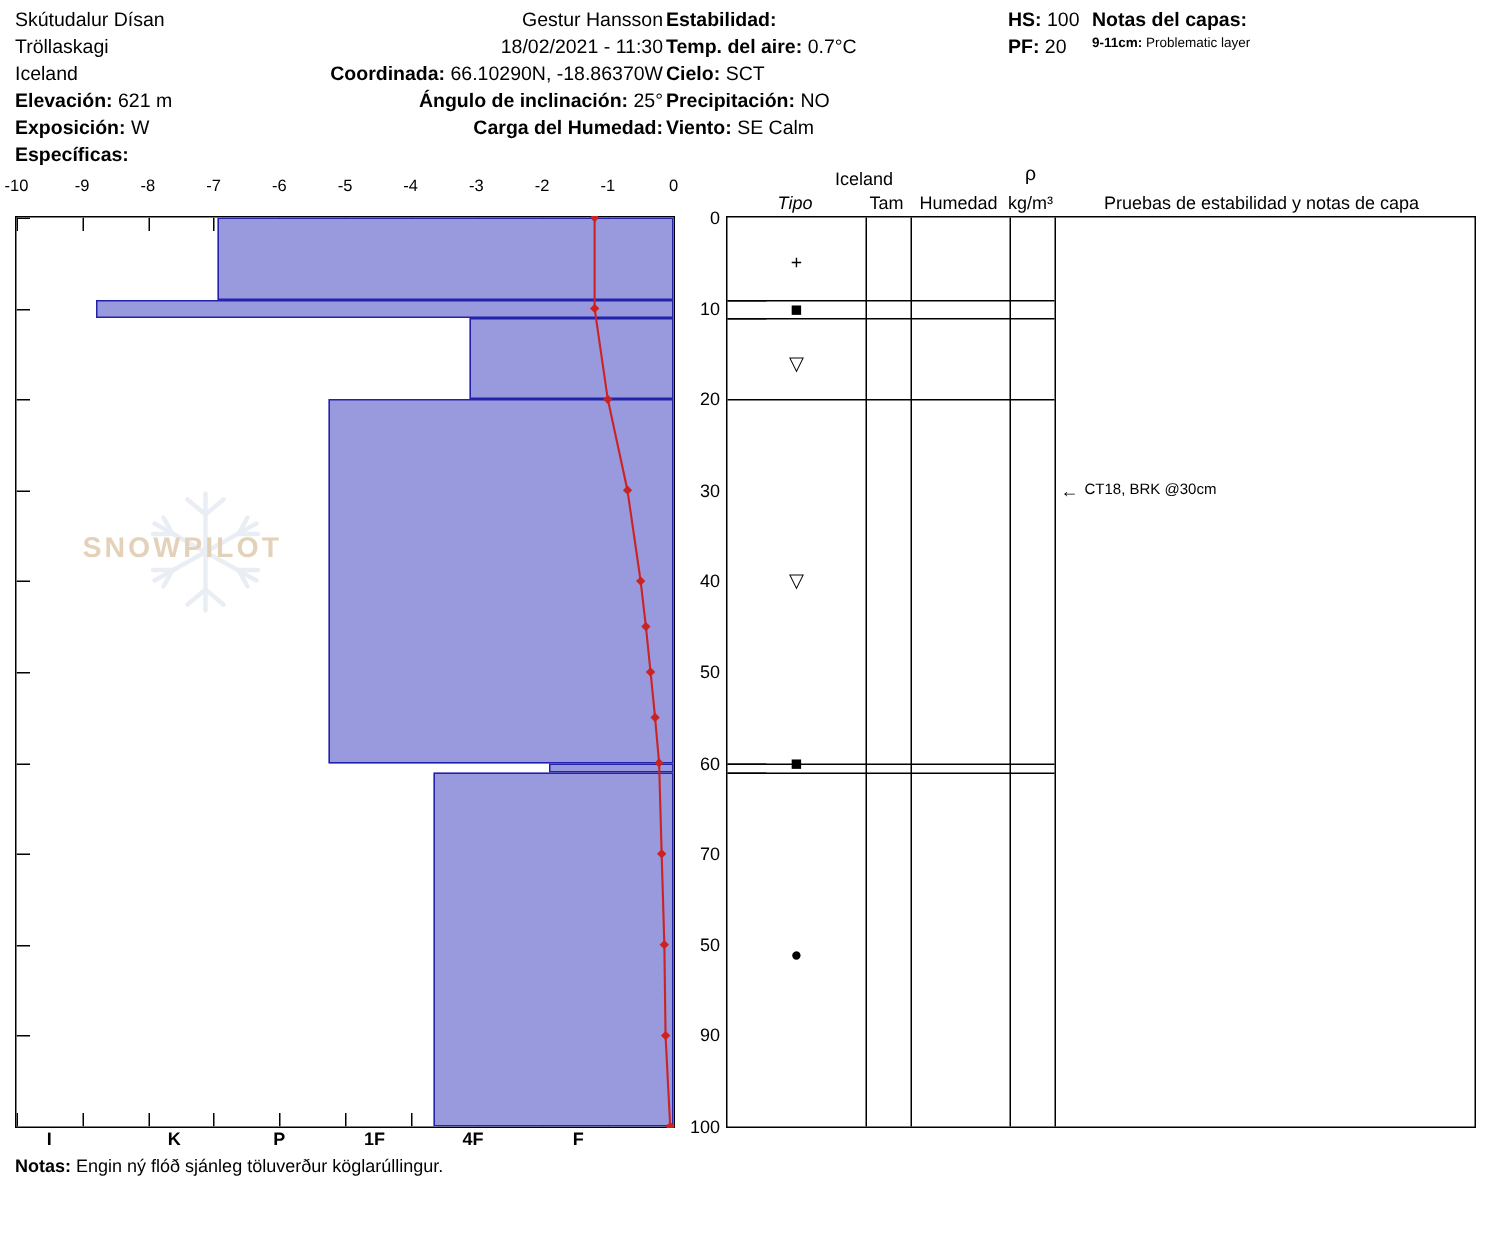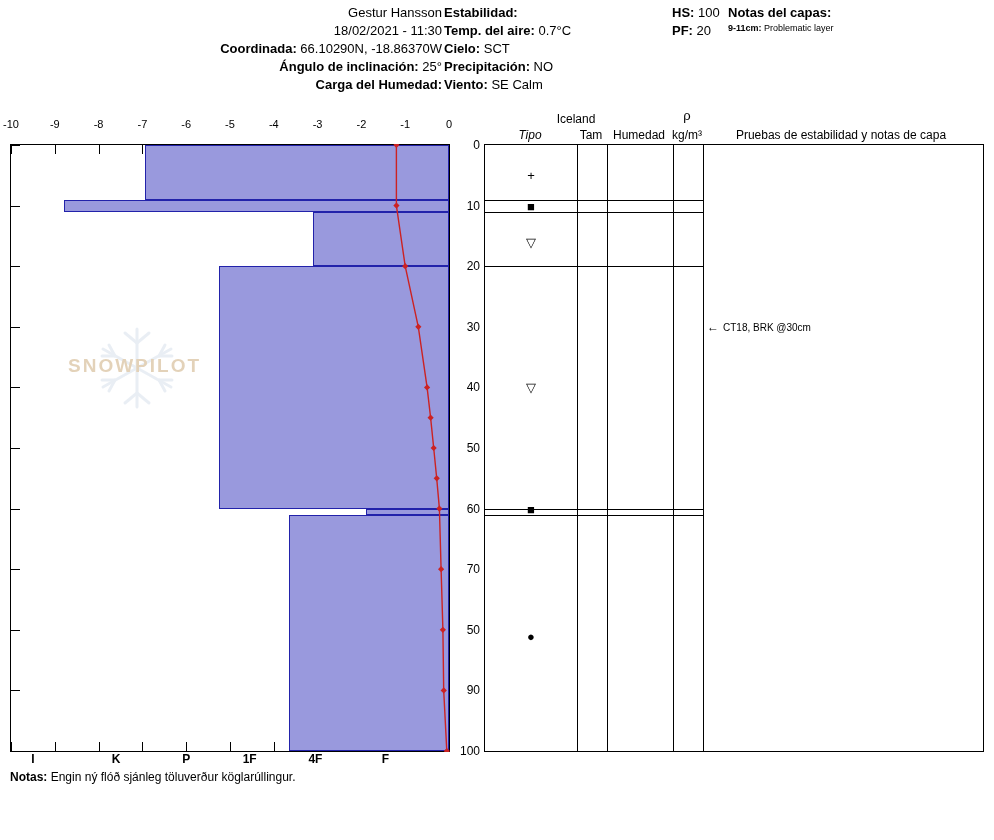--- a/index.html
+++ b/index.html
@@ -207,40 +207,56 @@
   }
   .wm-text {
     position: absolute;
     left: 8px;
     top: 32px;
     font-size: 19px;
     font-weight: bold;
     letter-spacing: 2px;
     color: #b88b4a;
     font-family: "Liberation Sans", sans-serif;
-    margin-left: 13px;
   }
 
   
   .footer {
     position: absolute;
     left: 10px;
     top: 770px;
     font-size: 12px;
     white-space: nowrap;
   }
   .footer b { font-weight: bold; }
 </style>
 </head>
 <body>
 
 <div class="page">
 
   <div class="header">
 
+    <div class="hdr-col hdr-col-1">
+      <div class="hdr-line">Skútudalur Dísan</div>
+      <div class="hdr-line">Tröllaskagi</div>
+      <div class="hdr-line">Iceland</div>
+      <div class="hdr-line">
+        <span class="lbl-b">Elevación:</span>
+        <span class="hdr-val">621 m</span>
+      </div>
+      <div class="hdr-line">
+        <span class="lbl-b">Exposición:</span>
+        <span class="hdr-val">W</span>
+      </div>
+      <div class="hdr-line">
+        <span class="lbl-b">Específicas:</span>
+        <span class="hdr-val"></span>
+      </div>
+    </div>
 
     <div class="hdr-col hdr-col-2">
       <div class="hdr-line">Gestur Hansson</div>
       <div class="hdr-line">18/02/2021 - 11:30</div>
       <div class="hdr-line">
         <span class="lbl-b">Coordinada:</span>
         <span class="hdr-val">66.10290N, -18.86370W</span>
       </div>
       <div class="hdr-line">
         <span class="lbl-b">Ángulo de inclinación:</span>

